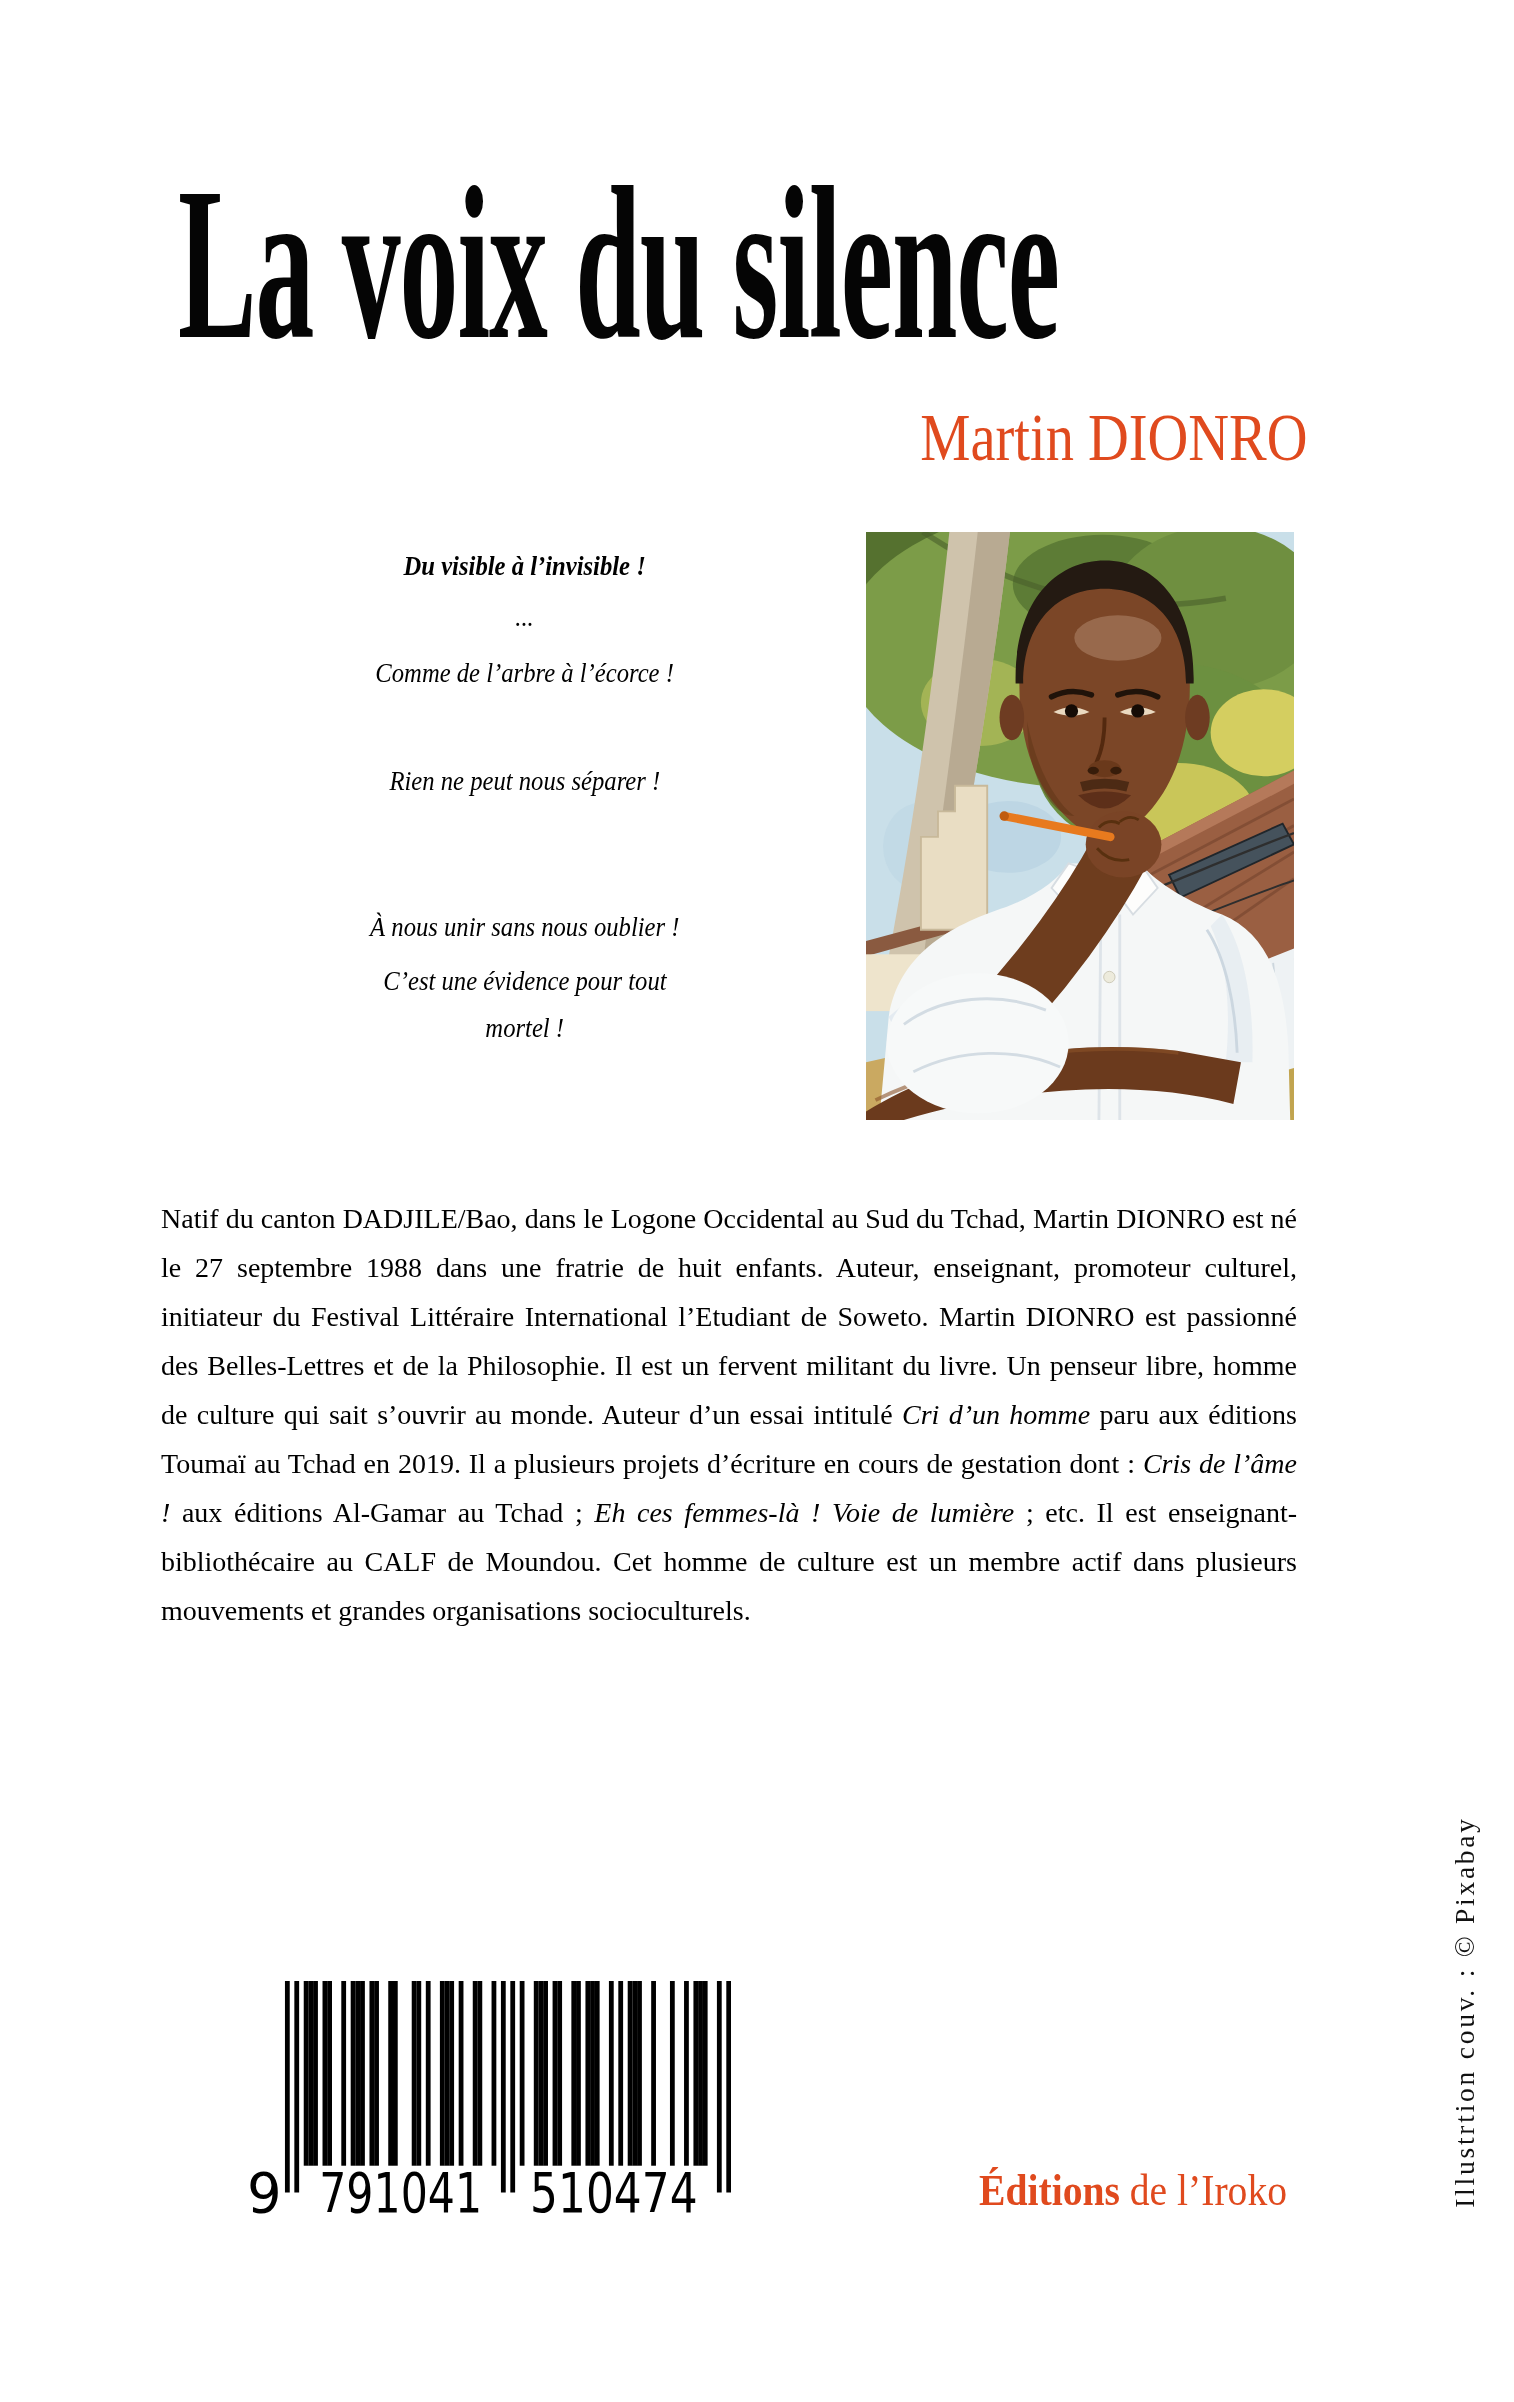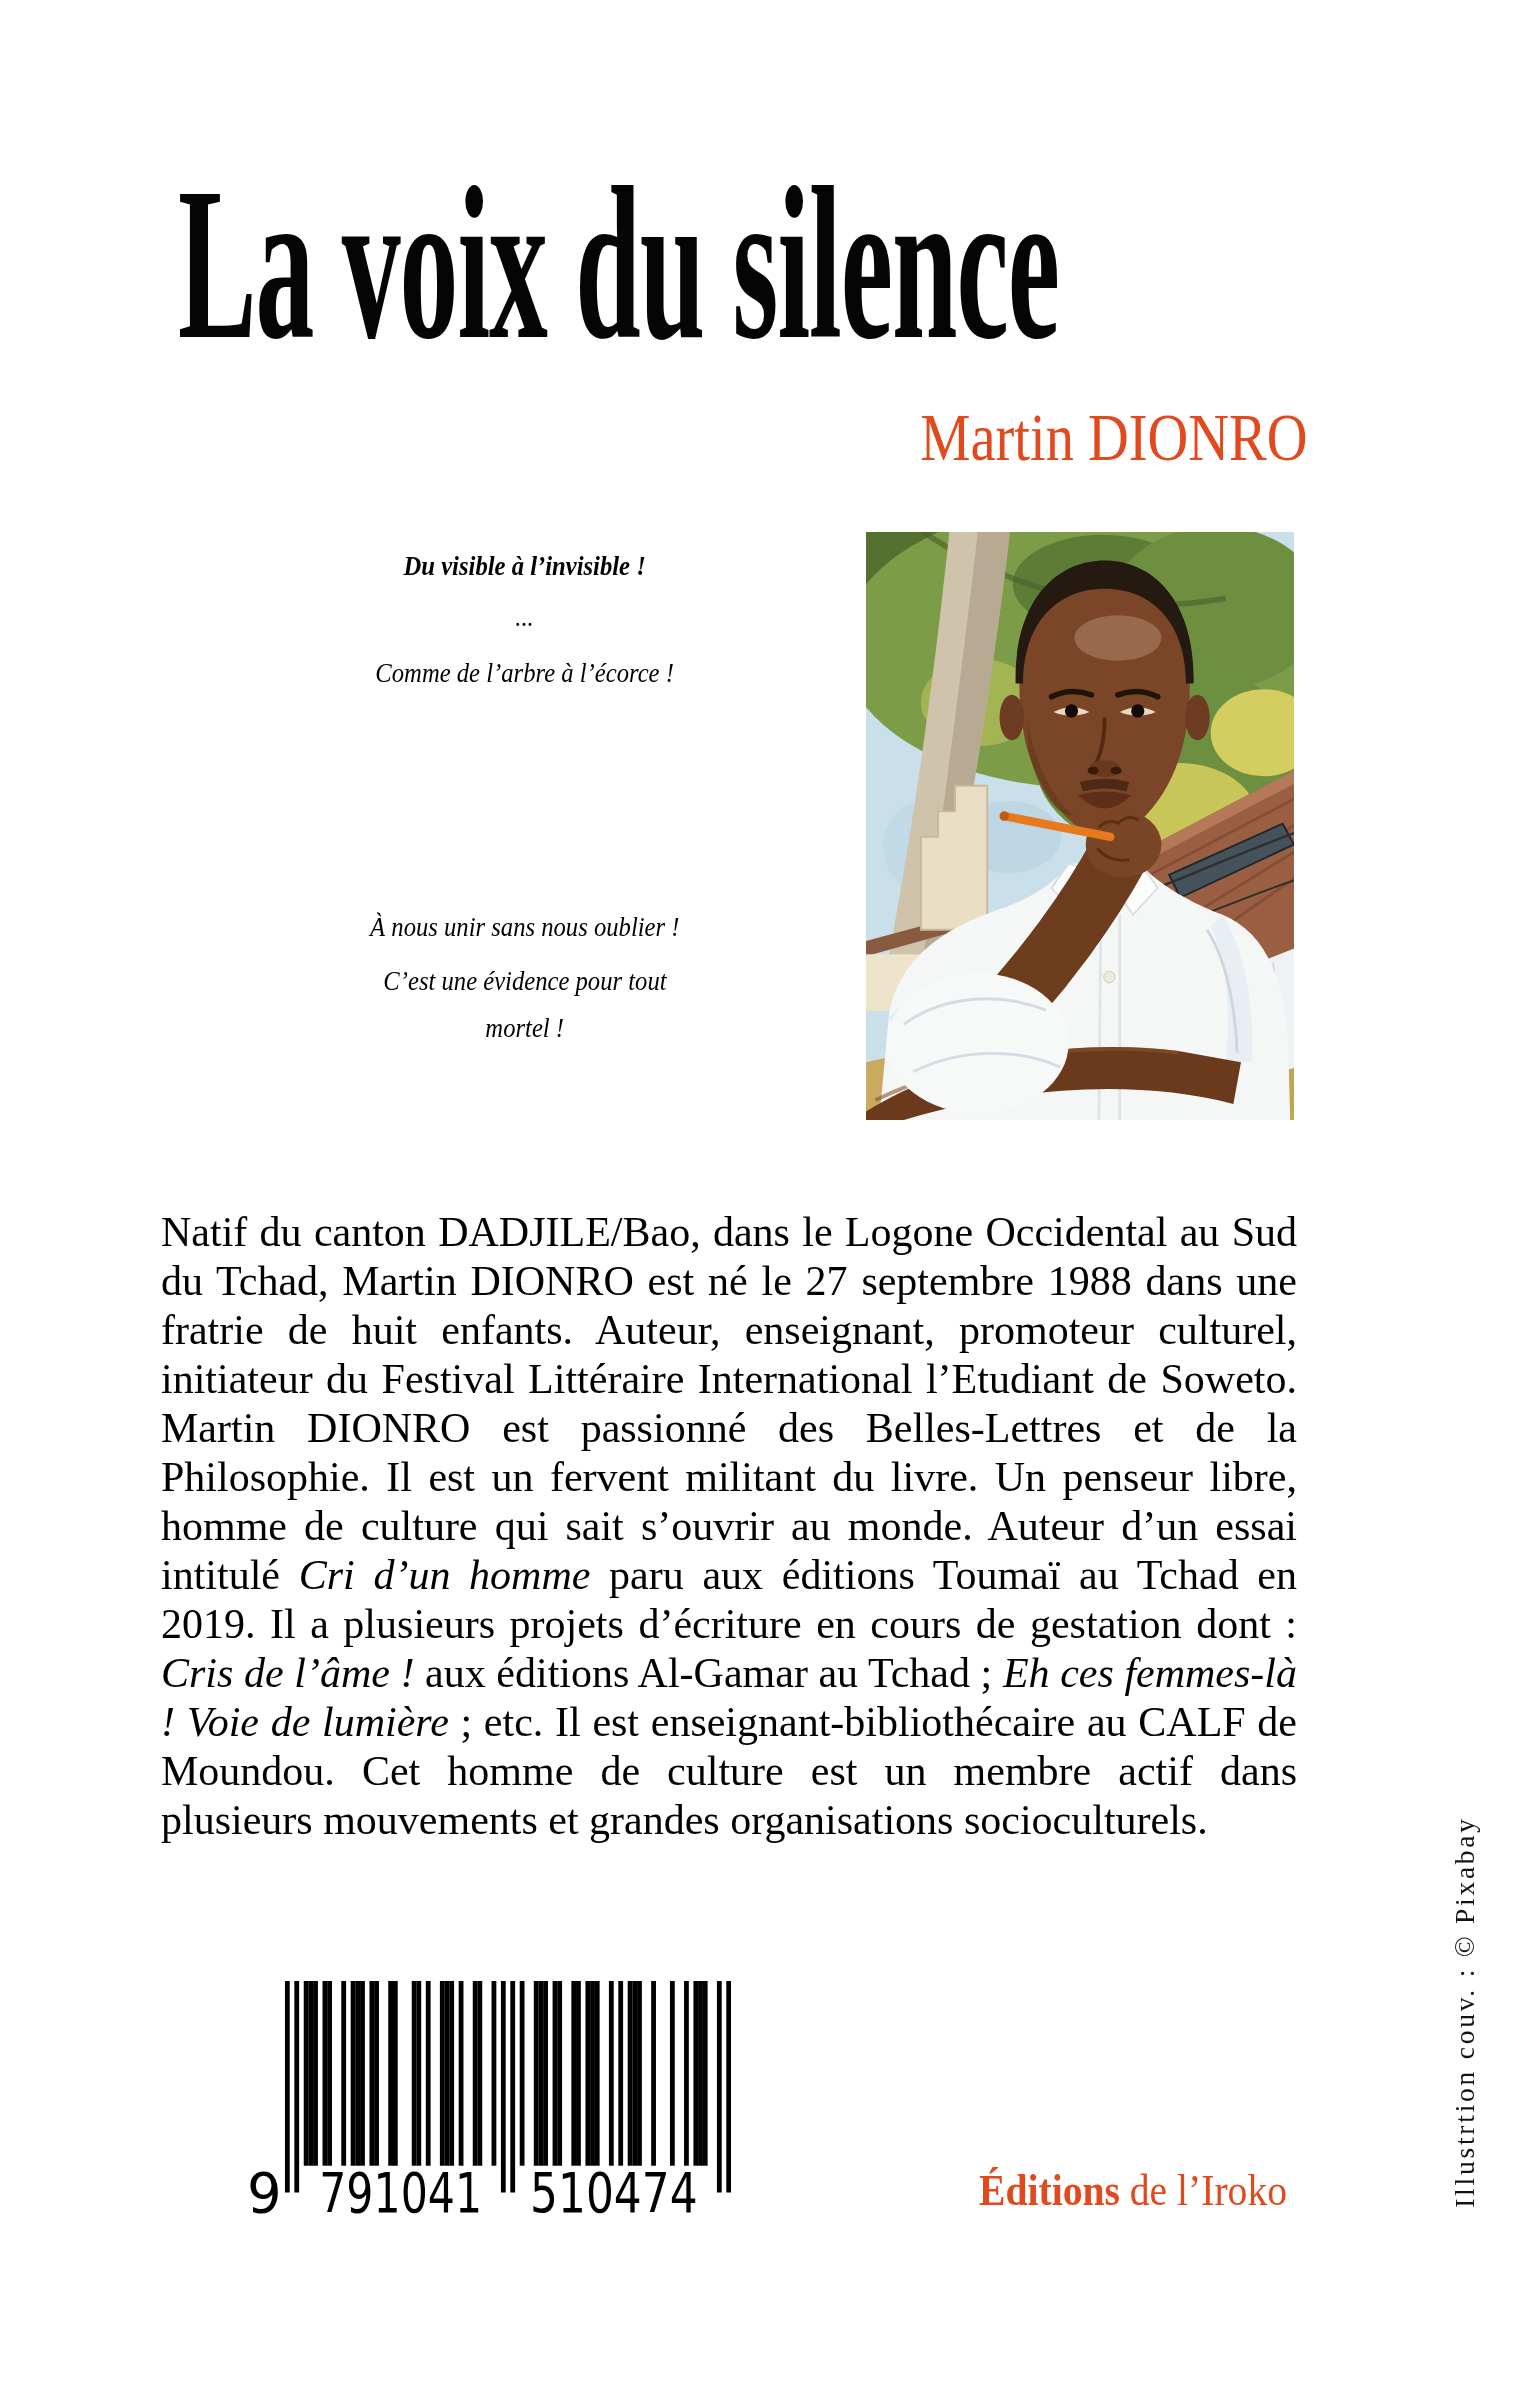--- a/index.html
+++ b/index.html
@@ -29,21 +29,21 @@
   .q-lead{ top:542px; font-weight:bold; }
   .q-dots{ top:593px; }
   .q-arbre{ top:649px; }
   .q-separer{ top:757px; }
   .q-s1{ top:851px; } .q-s2{ top:903px; } .q-s3{ top:957px; } .q-s4{ top:1004px; }
   
   .photo{ position:absolute; left:866px; top:532px; width:428px; height:588px; }
   
   .bio{
     position:absolute; left:161px; top:1166px; width:1136px;
-    font-size:42px; line-height:49px; text-align:justify;
+    font-size:28px; line-height:49px; text-align:justify;
   }
   .bio .it{ font-style:italic; }
   
   .barcode{ position:absolute; left:238px; top:1981px; width:493px; height:235px; }
   .barcode svg{ display:block; width:493px; height:235px; }
   .barcode rect{ fill:#000; }
   .barcode text{ font-family:"DejaVu Sans", sans-serif; fill:#000; }
   
   .publisher{
     position:absolute; left:979px; top:2167px; font-size:44px; line-height:1.1;
@@ -63,20 +63,21 @@
 <div class="page">
 
   <div class="title">La voix du silence</div>
 
   <div class="author accent" style="color: rgb(224, 74, 30);">Martin DIONRO</div>
 
   <div class="quotes">
     <div class="q q-lead"><span class="cond">Du visible à l’invisible !</span></div>
     <div class="q q-dots"><span class="cond">...</span></div>
     <div class="q q-arbre"><span class="cond">Comme de l’arbre à l’écorce !</span></div>
+    <div class="q q-separer"><span class="cond">Rien ne peut nous séparer !</span></div>
     <div class="q q-s2"><span class="cond">À nous unir sans nous oublier !</span></div>
     <div class="q q-s3"><span class="cond">C’est une évidence pour tout</span></div>
     <div class="q q-s4"><span class="cond">mortel !</span></div>
   </div>
 
   <div class="photo">
     <svg viewBox="0 0 452 621" width="428" height="588">
       <rect x="0" y="0" width="452" height="621" fill="#c9dfe9"></rect>
       <g>
         <ellipse cx="40" cy="70" rx="115" ry="98" fill="#55712f"></ellipse>

